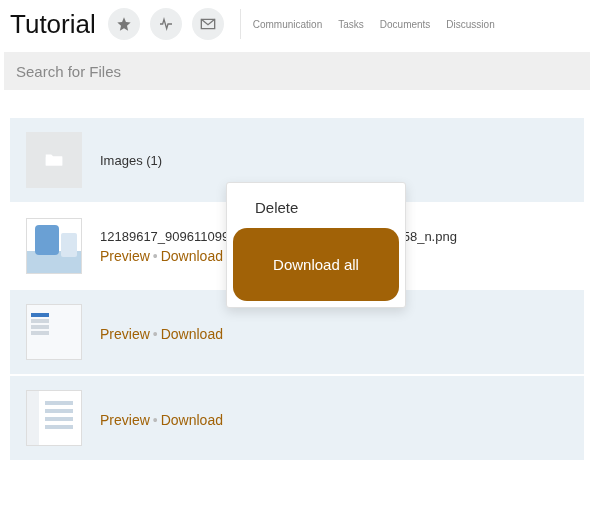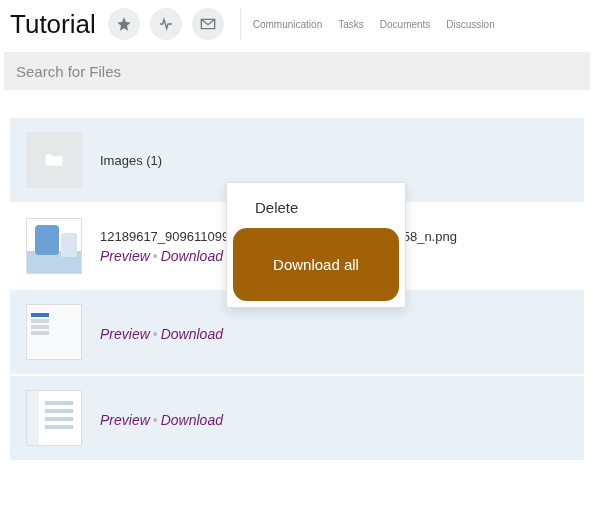--- a/index.html
+++ b/index.html
@@ -16,21 +16,21 @@
   .search::placeholder { color: #888; }
   .list { margin-top: 28px; }
   .row { display: flex; align-items: center; padding: 14px 16px; margin: 0 10px 2px 10px; }
   .row.highlight { background: #eaf1f6; }
   .thumb { width: 56px; height: 56px; background: #e5e7e8; display: flex; align-items: center; justify-content: center; margin-right: 18px; flex-shrink: 0; border: 1px solid #e5e7e8; }
   .thumb.img { background: #fff; border: 1px solid #ddd; }
   .folder-svg { width: 28px; height: 22px; fill: #fff; }
   .info { flex: 1; min-width: 0; }
   .fname { font-size: 13px; color: #333; white-space: nowrap; overflow: hidden; text-overflow: ellipsis; }
   .actions { margin-top: 4px; font-size: 14px; }
-  .actions a { color: #701a75; text-decoration: none; cursor: pointer; font-style: italic; }
+  .actions a { color: #a16207; text-decoration: none; cursor: pointer; }
   .actions .sep { color: #bbb; margin: 0 3px; }
   .menu { position: absolute; left: 226px; top: 182px; width: 180px; background: #fff; border: 1px solid #e0e0e0; border-radius: 3px; box-shadow: 0 4px 12px rgba(0,0,0,0.12); padding: 6px; z-index: 10; }
   .menu-item { padding: 10px 22px; font-size: 15px; color: #333; cursor: pointer; }
   .menu-btn { display: block; width: 100%; padding: 28px 0; text-align: center; background: #a16207; color: #fff; border: none; border-radius: 14px; font-size: 15px; cursor: pointer; margin-top: 2px; }
   
   .th1 { position: relative; width: 100%; height: 100%; background: linear-gradient(#fff 60%, #bcd5e8 60%); }
   .th1::before { content:""; position:absolute; left:8px; top:6px; width:24px; height:30px; background:#6aa0d4; border-radius:4px; }
   .th1::after { content:""; position:absolute; left:34px; top:14px; width:16px; height:24px; background:#d9e6f2; border-radius:2px; }
   .th2 { position: relative; width: 100%; height: 100%; background:#f7f9fb; }
   .th2::before { content:""; position:absolute; left:4px; top:8px; width:18px; height:4px; background:#3a78c2; box-shadow: 0 6px 0 #d0d7de, 0 12px 0 #d0d7de, 0 18px 0 #d0d7de; }

